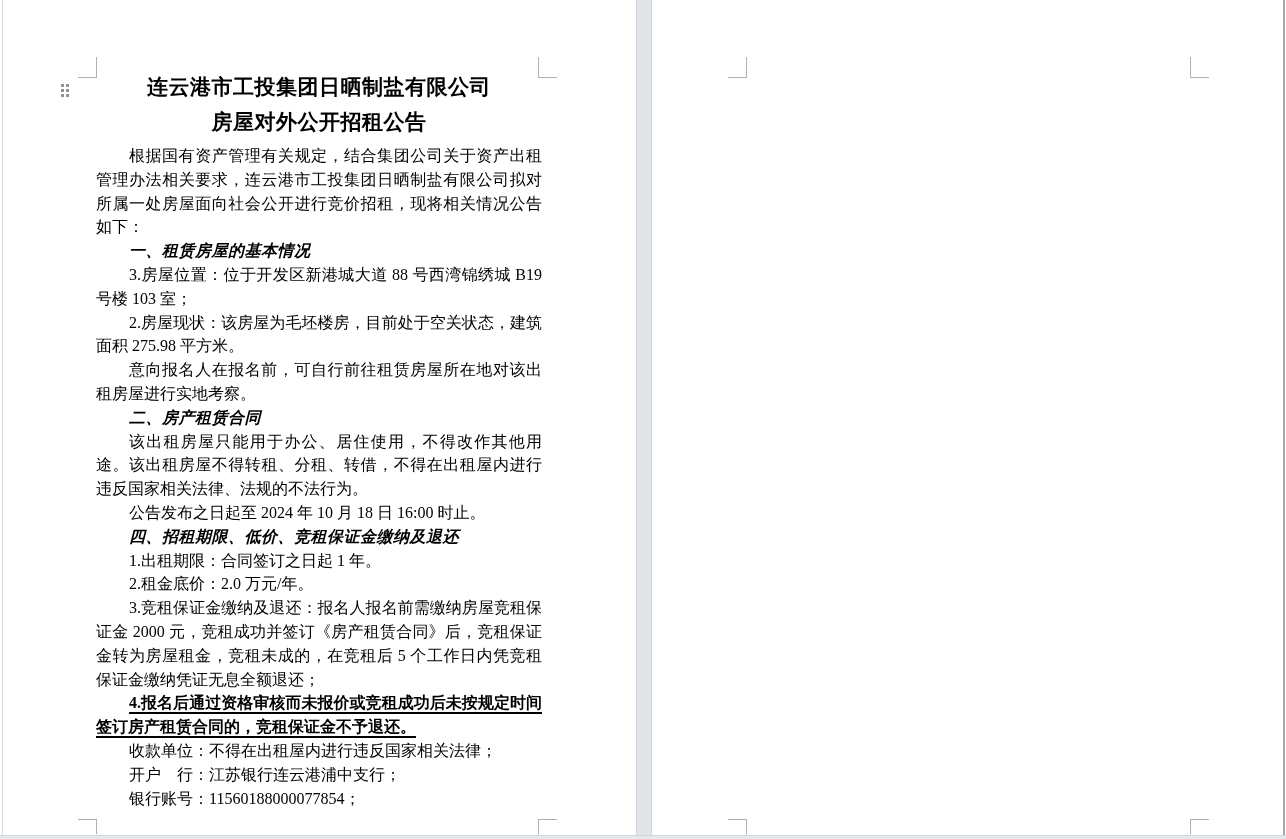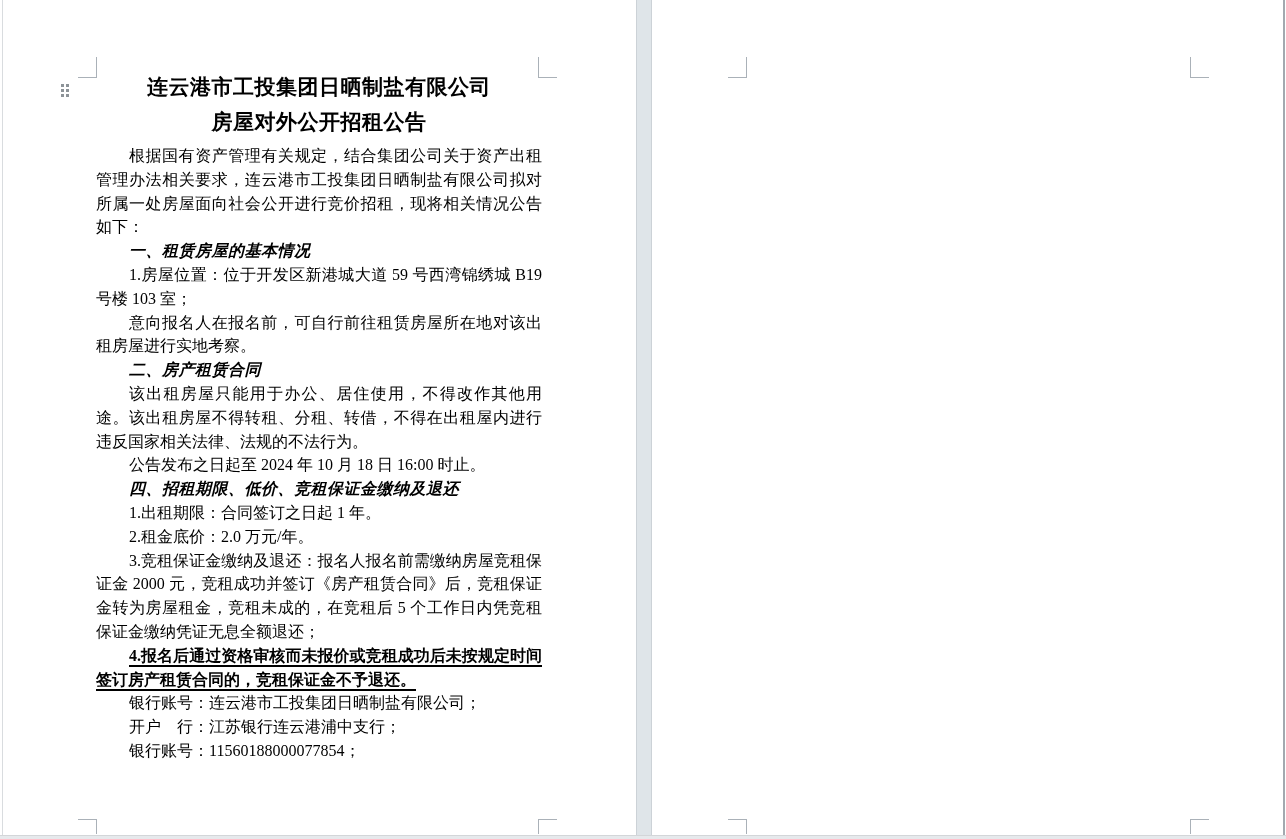--- a/index.html
+++ b/index.html
@@ -63,31 +63,32 @@
         <i></i>
         <i></i>
     </div>
     <div class="content content-1">
       <div class="doc-title">连云港市工投集团日晒制盐有限公司</div>
       <div class="doc-title">房屋对外公开招租公告</div>
       <div class="title-gap"></div>
       <div>
           <p class="para"><span>根据国有资产管理有关规定，结合集团公司关于资产出租管理办法相关要求，连云港市工投集团日晒制盐有限公司拟对所属一处房屋面向社会公开进行竞价招租，现将相关情况公告如下：</span></p>
           <p class="para heading"><span>一、租赁房屋的基本情况</span></p>
-          <p class="para"><span>1.房屋位置：位于开发区新港城大道 59 号西湾锦绣城 B19 号楼 103 室；</span></p>
+          <p class="para"><span>3.房屋位置：位于开发区新港城大道 88 号西湾锦绣城 B19 号楼 103 室；</span></p>
+          <p class="para"><span>2.房屋现状：该房屋为毛坯楼房，目前处于空关状态，建筑面积 275.98 平方米。</span></p>
           <p class="para"><span>意向报名人在报名前，可自行前往租赁房屋所在地对该出租房屋进行实地考察。</span></p>
           <p class="para heading"><span>二、房产租赁合同</span></p>
           <p class="para"><span>该出租房屋只能用于办公、居住使用，不得改作其他用途。该出租房屋不得转租、分租、转借，不得在出租屋内进行违反国家相关法律、法规的不法行为。</span></p>
           <p class="para"><span>公告发布之日起至 2024 年 10 月 18 日 16:00 时止。</span></p>
           <p class="para heading"><span>四、招租期限、低价、竞租保证金缴纳及退还</span></p>
           <p class="para"><span>1.出租期限：合同签订之日起 1 年。</span></p>
           <p class="para"><span>2.租金底价：2.0 万元/年。</span></p>
           <p class="para"><span>3.竞租保证金缴纳及退还：报名人报名前需缴纳房屋竞租保证金 2000 元，竞租成功并签订《房产租赁合同》后，竞租保证金转为房屋租金，竞租未成的，在竞租后 5 个工作日内凭竞租保证金缴纳凭证无息全额退还；</span></p>
           <p class="para"><span class="bold underline">4.报名后通过资格审核而未报价或竞租成功后未按规定时间签订房产租赁合同的，竞租保证金不予退还。</span></p>
-          <p class="para"><span>银行账号：连云港市工投集团日晒制盐有限公司；</span></p>
+          <p class="para"><span>收款单位：不得在出租屋内进行违反国家相关法律；</span></p>
           <p class="para"><span>开户　行：江苏银行连云港浦中支行；</span></p>
           <p class="para"><span>银行账号：11560188000077854；</span></p>
         </div>
     </div>
   </div>
 
   <div class="page page-2">
     <div class="crop tl" style="left:77px;top:57px;"></div>
     <div class="crop tr" style="left:539px;top:57px;"></div>
     <div class="crop bl b" style="left:77px;top:819px;"></div>

